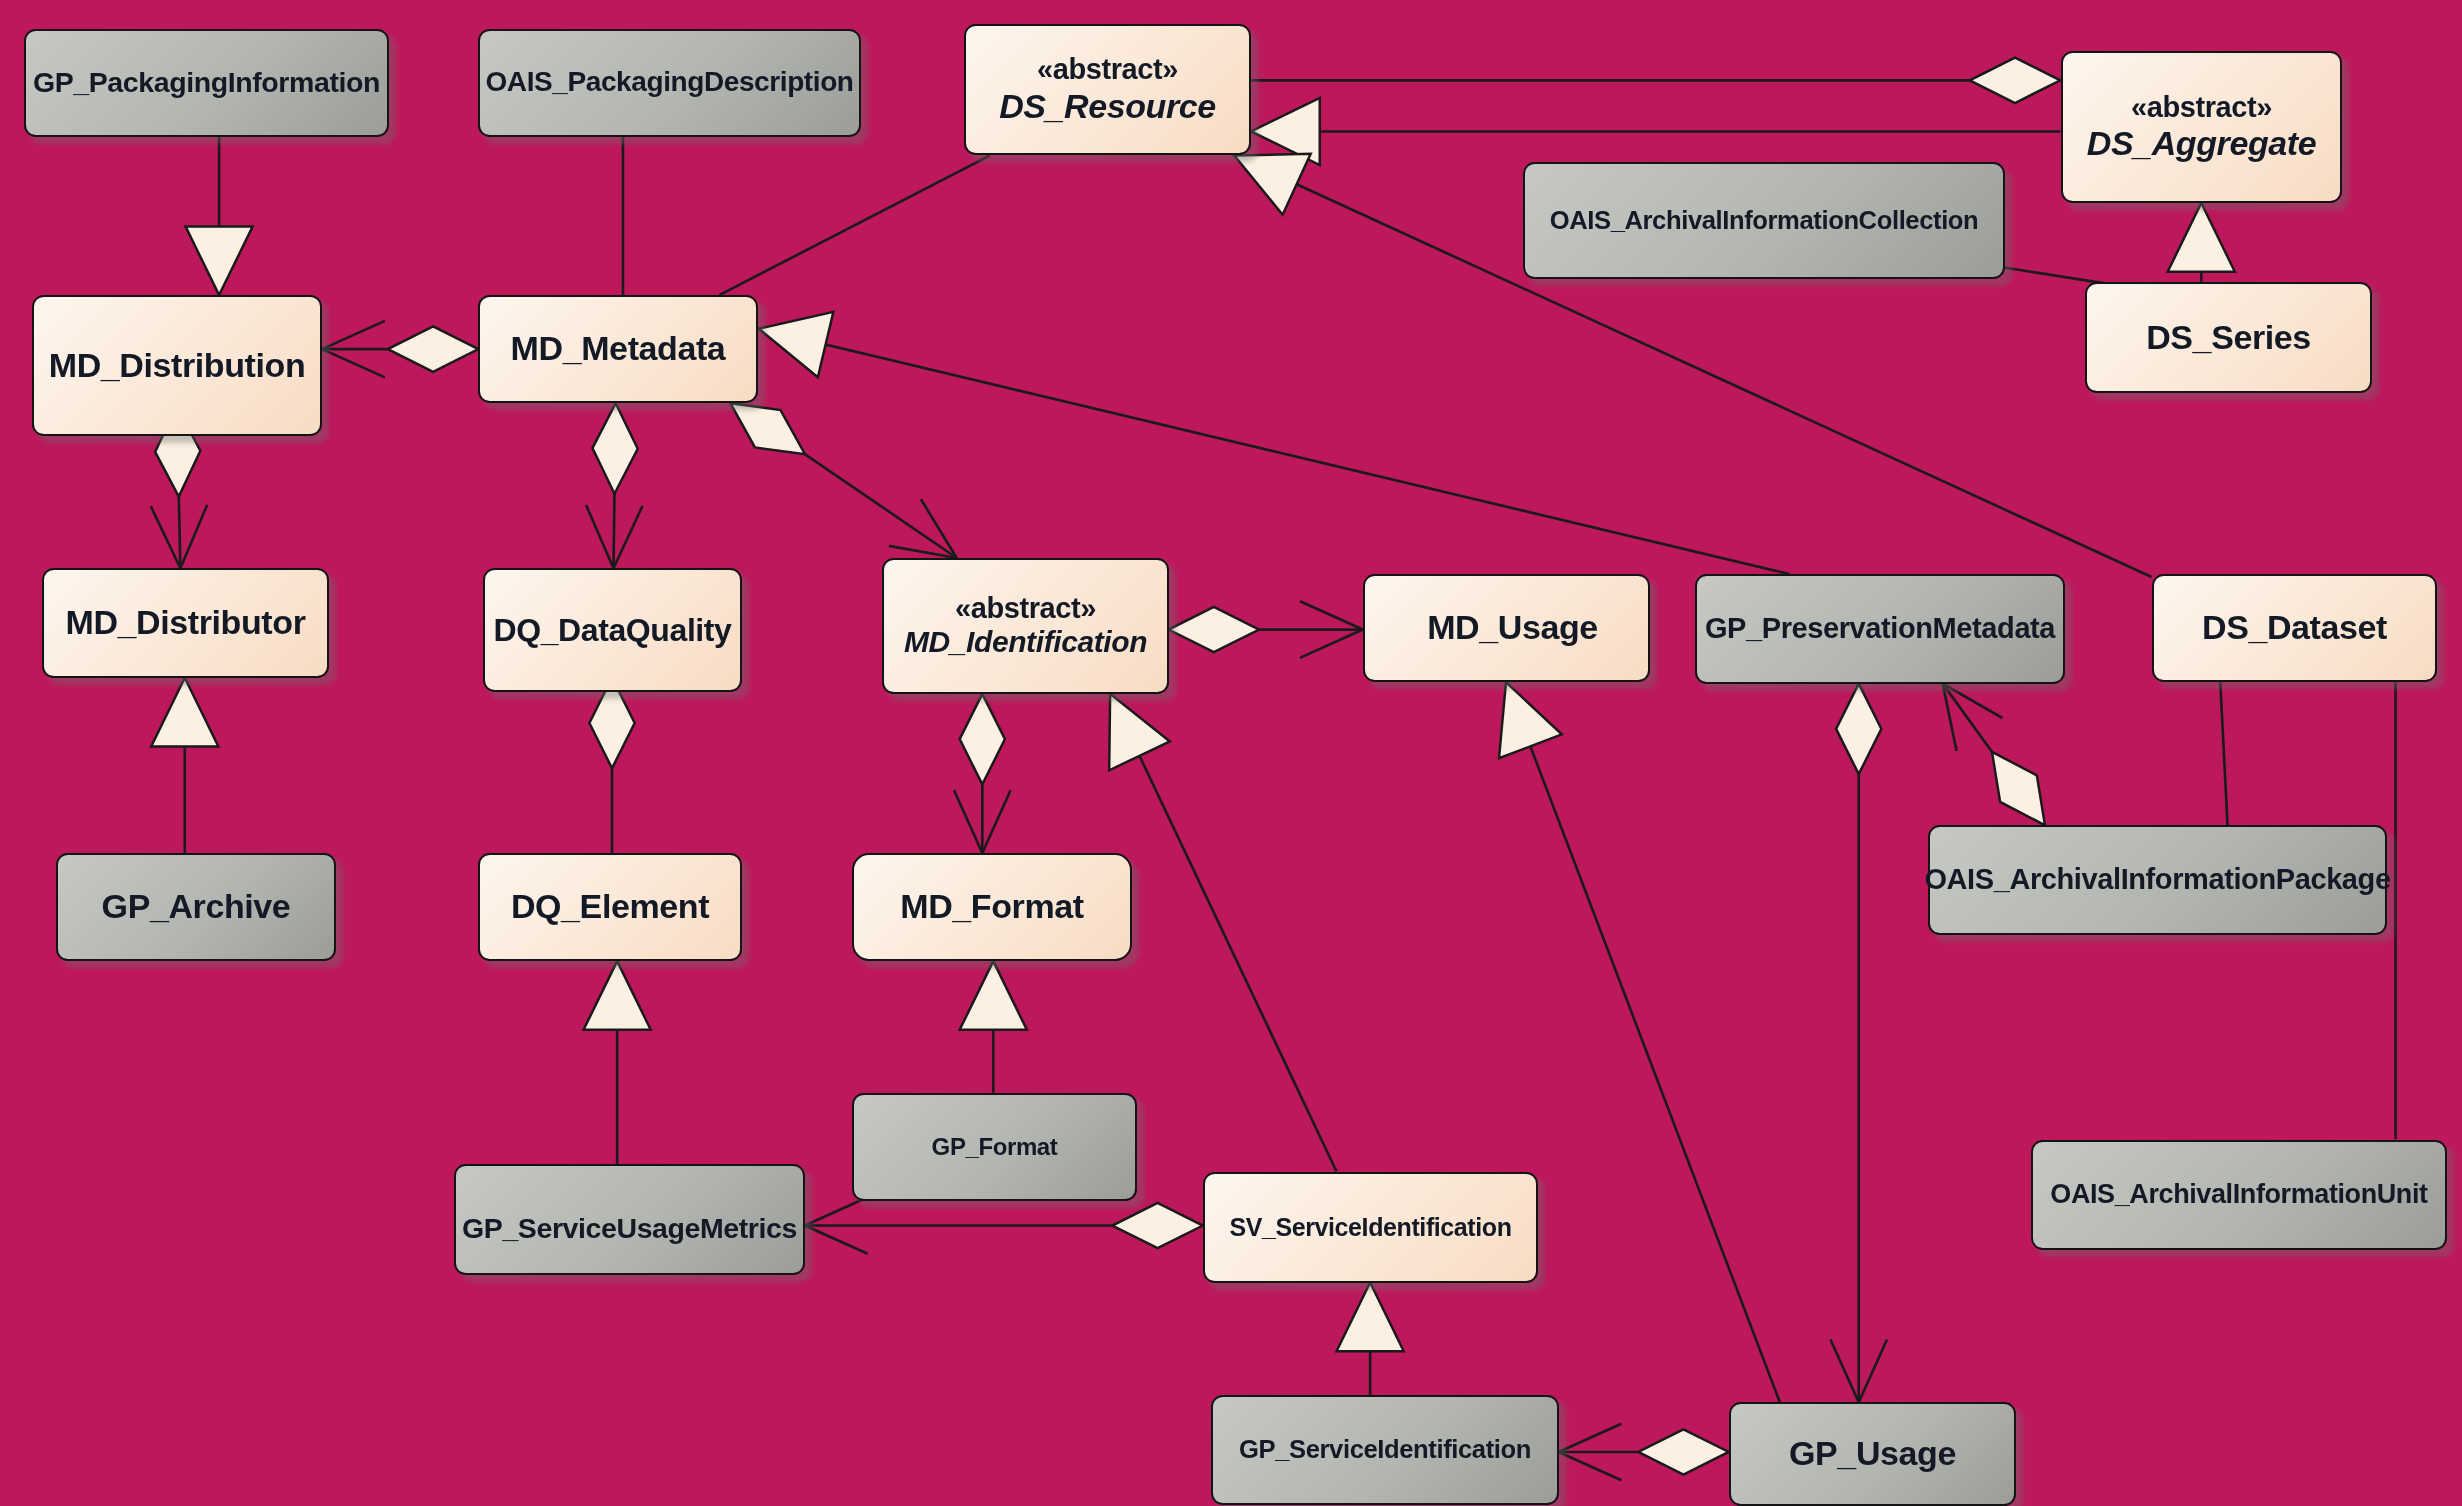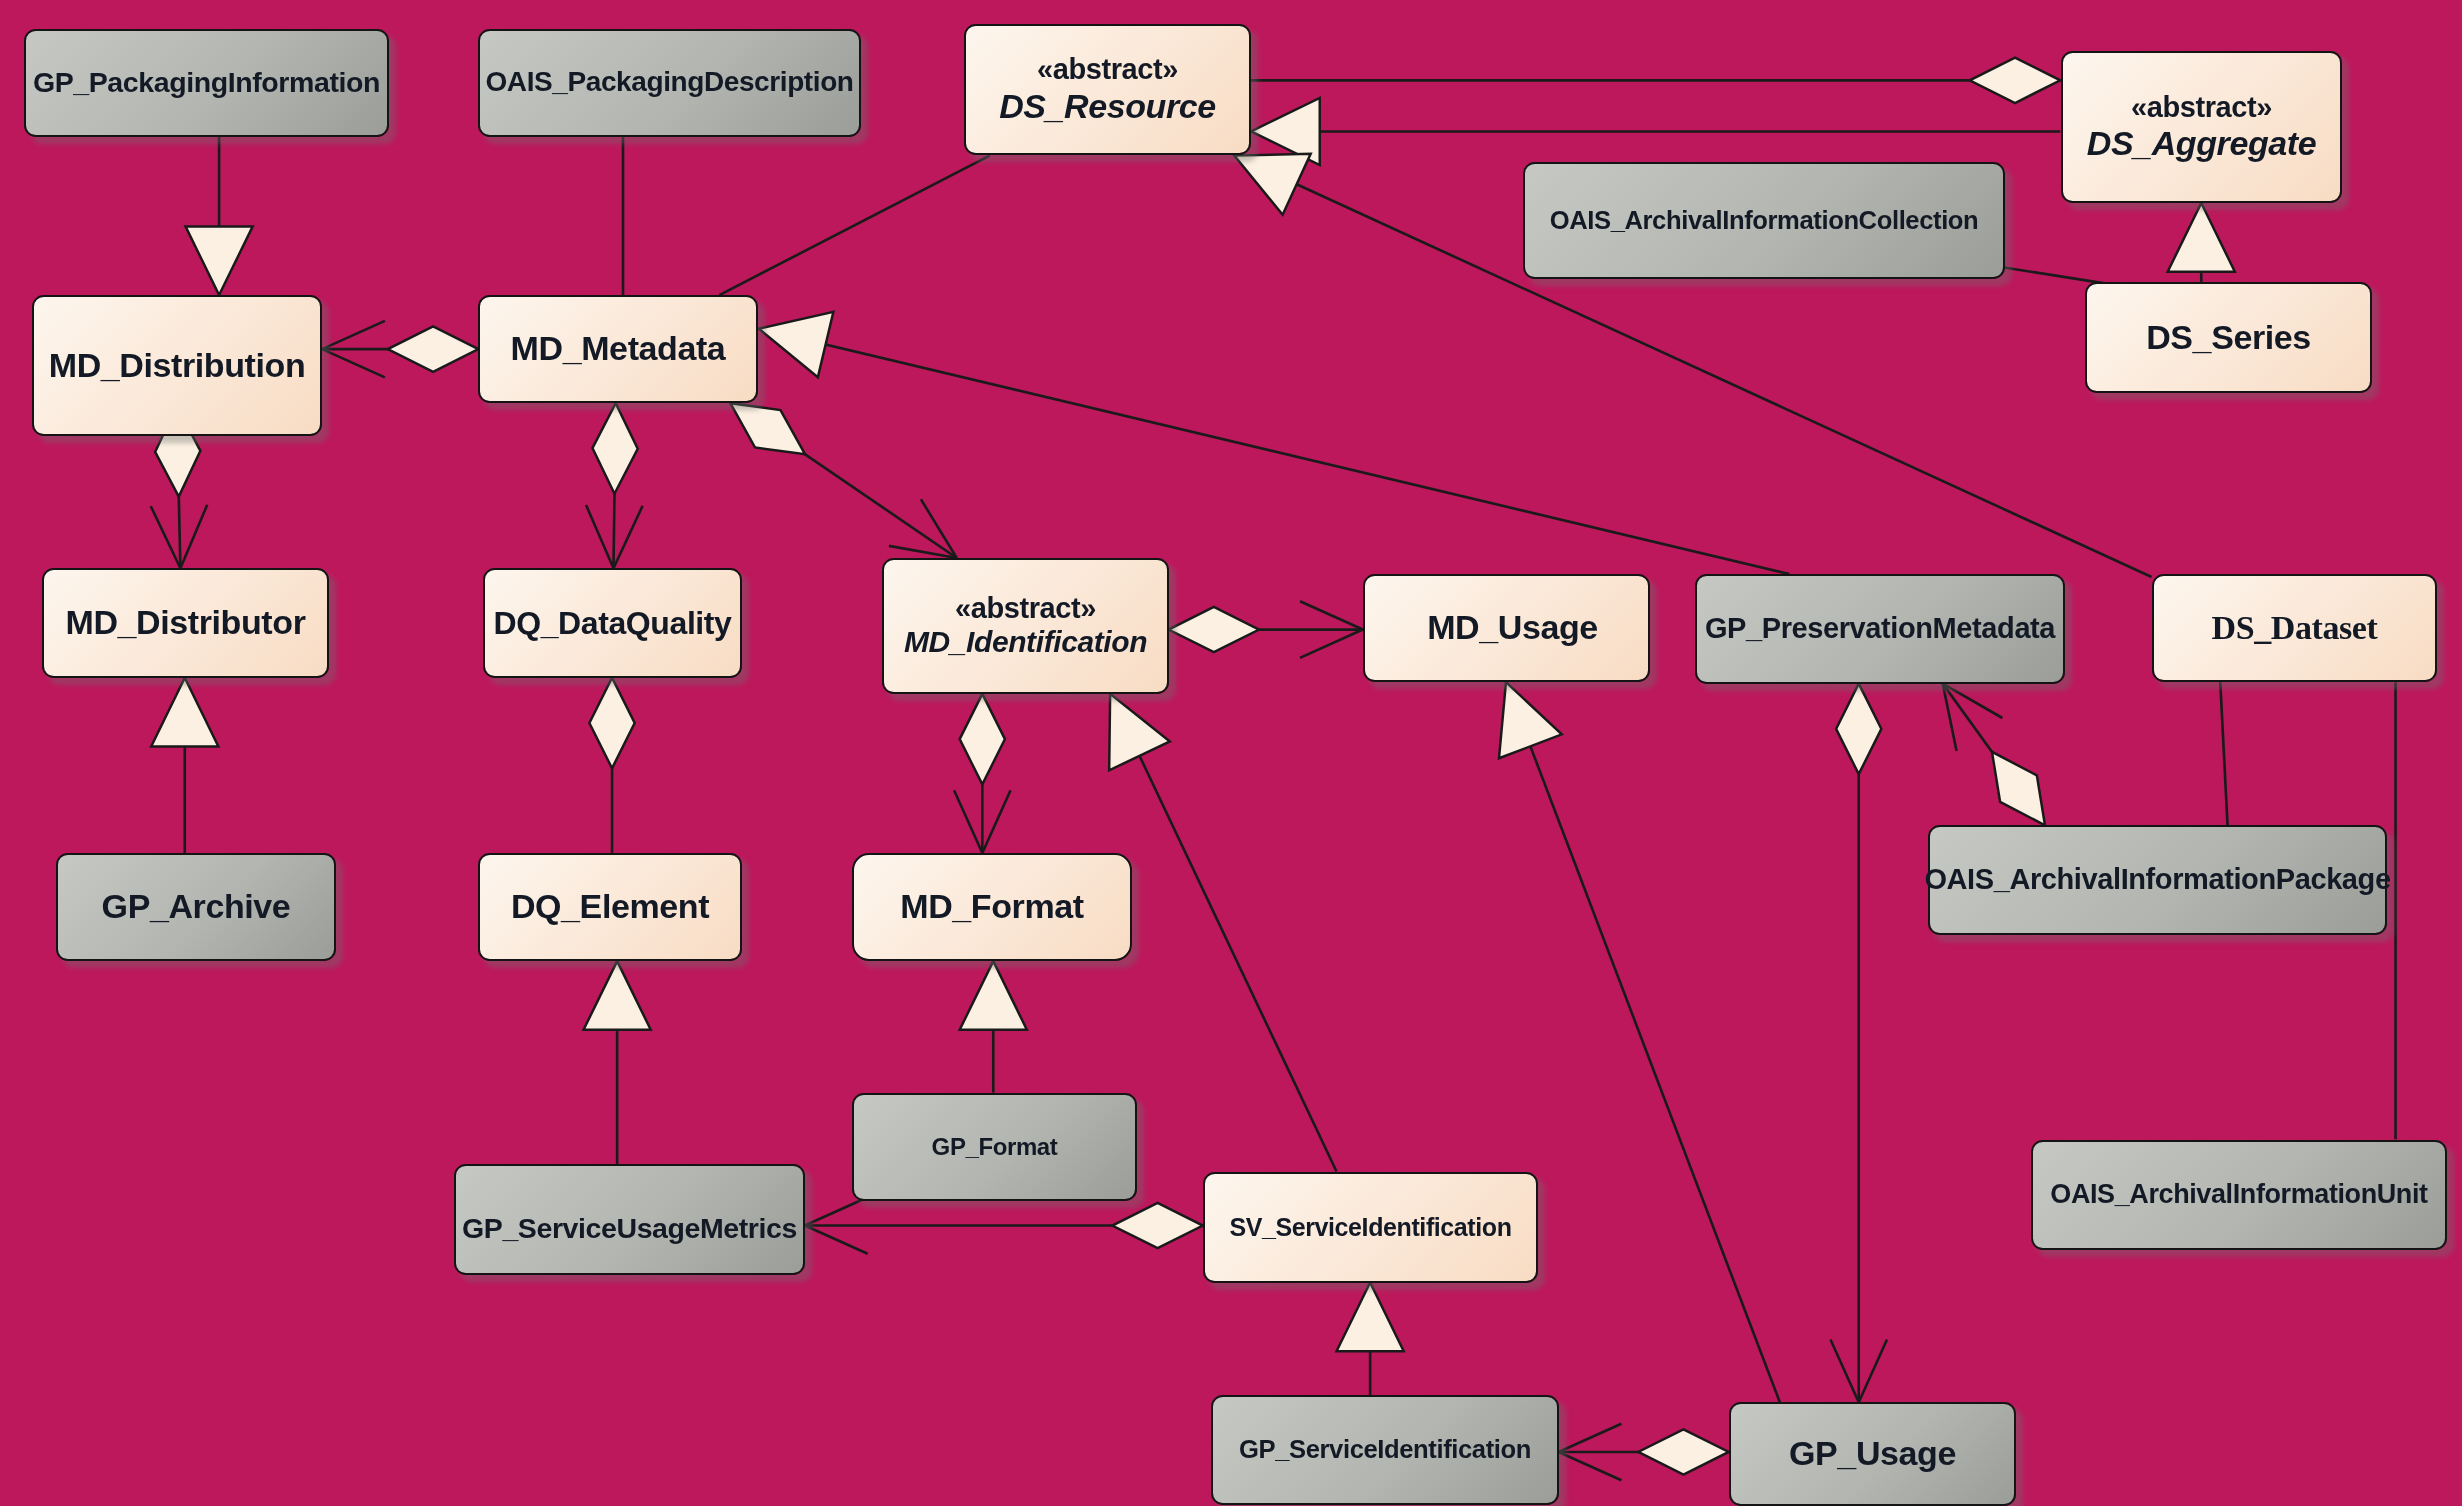--- a/index.html
+++ b/index.html
@@ -114,34 +114,34 @@
     </div>
     <div class="uml-class peach" style="left: 32px; top: 295px; width: 290px; height: 141px;">
       <div class="cls-label" style="font-size: 34px;">MD_Distribution</div>
     </div>
     <div class="uml-class peach" style="left: 478px; top: 295px; width: 280px; height: 108px;">
       <div class="cls-label" style="font-size: 34px;">MD_Metadata</div>
     </div>
     <div class="uml-class peach" style="left: 42px; top: 568px; width: 287px; height: 110px;">
       <div class="cls-label" style="font-size: 34px;">MD_Distributor</div>
     </div>
-    <div class="uml-class peach" style="left: 483px; top: 568px; width: 259px; height: 110px;">
+    <div class="uml-class peach" style="left: 483px; top: 568px; width: 259px; height: 124px;">
       <div class="cls-label" style="font-size: 32px;">DQ_DataQuality</div>
     </div>
     <div class="uml-class peach abstract" style="left: 882px; top: 558px; width: 287px; height: 136px;">
       <div class="cls-stereo" style="font-size: 29px;">«abstract»</div>
       <div class="cls-label" style="font-size: 30px;">MD_Identification</div>
     </div>
     <div class="uml-class peach" style="left: 1363px; top: 574px; width: 287px; height: 108px; padding-left: 12px;">
       <div class="cls-label" style="font-size: 34px;">MD_Usage</div>
     </div>
     <div class="uml-class gray" style="left: 1695px; top: 574px; width: 370px; height: 110px;">
       <div class="cls-label" style="font-size: 29px;">GP_PreservationMetadata</div>
     </div>
-    <div class="uml-class peach" style="left: 2152px; top: 574px; width: 285px; height: 108px; font-family: Liberation Serif, serif;">
+    <div class="uml-class peach" style="left: 2152px; top: 574px; width: 285px; height: 108px;">
       <div class="cls-label" style="font-size: 34px;">DS_Dataset</div>
     </div>
     <div class="uml-class gray" style="left: 56px; top: 853px; width: 280px; height: 108px;">
       <div class="cls-label" style="font-size: 34px;">GP_Archive</div>
     </div>
     <div class="uml-class peach" style="left: 478px; top: 853px; width: 264px; height: 108px;">
       <div class="cls-label" style="font-size: 34px;">DQ_Element</div>
     </div>
     <div class="uml-class peach" style="left: 852px; top: 853px; width: 280px; height: 108px; border-radius: 17px;">
       <div class="cls-label" style="font-size: 34px;">MD_Format</div>

